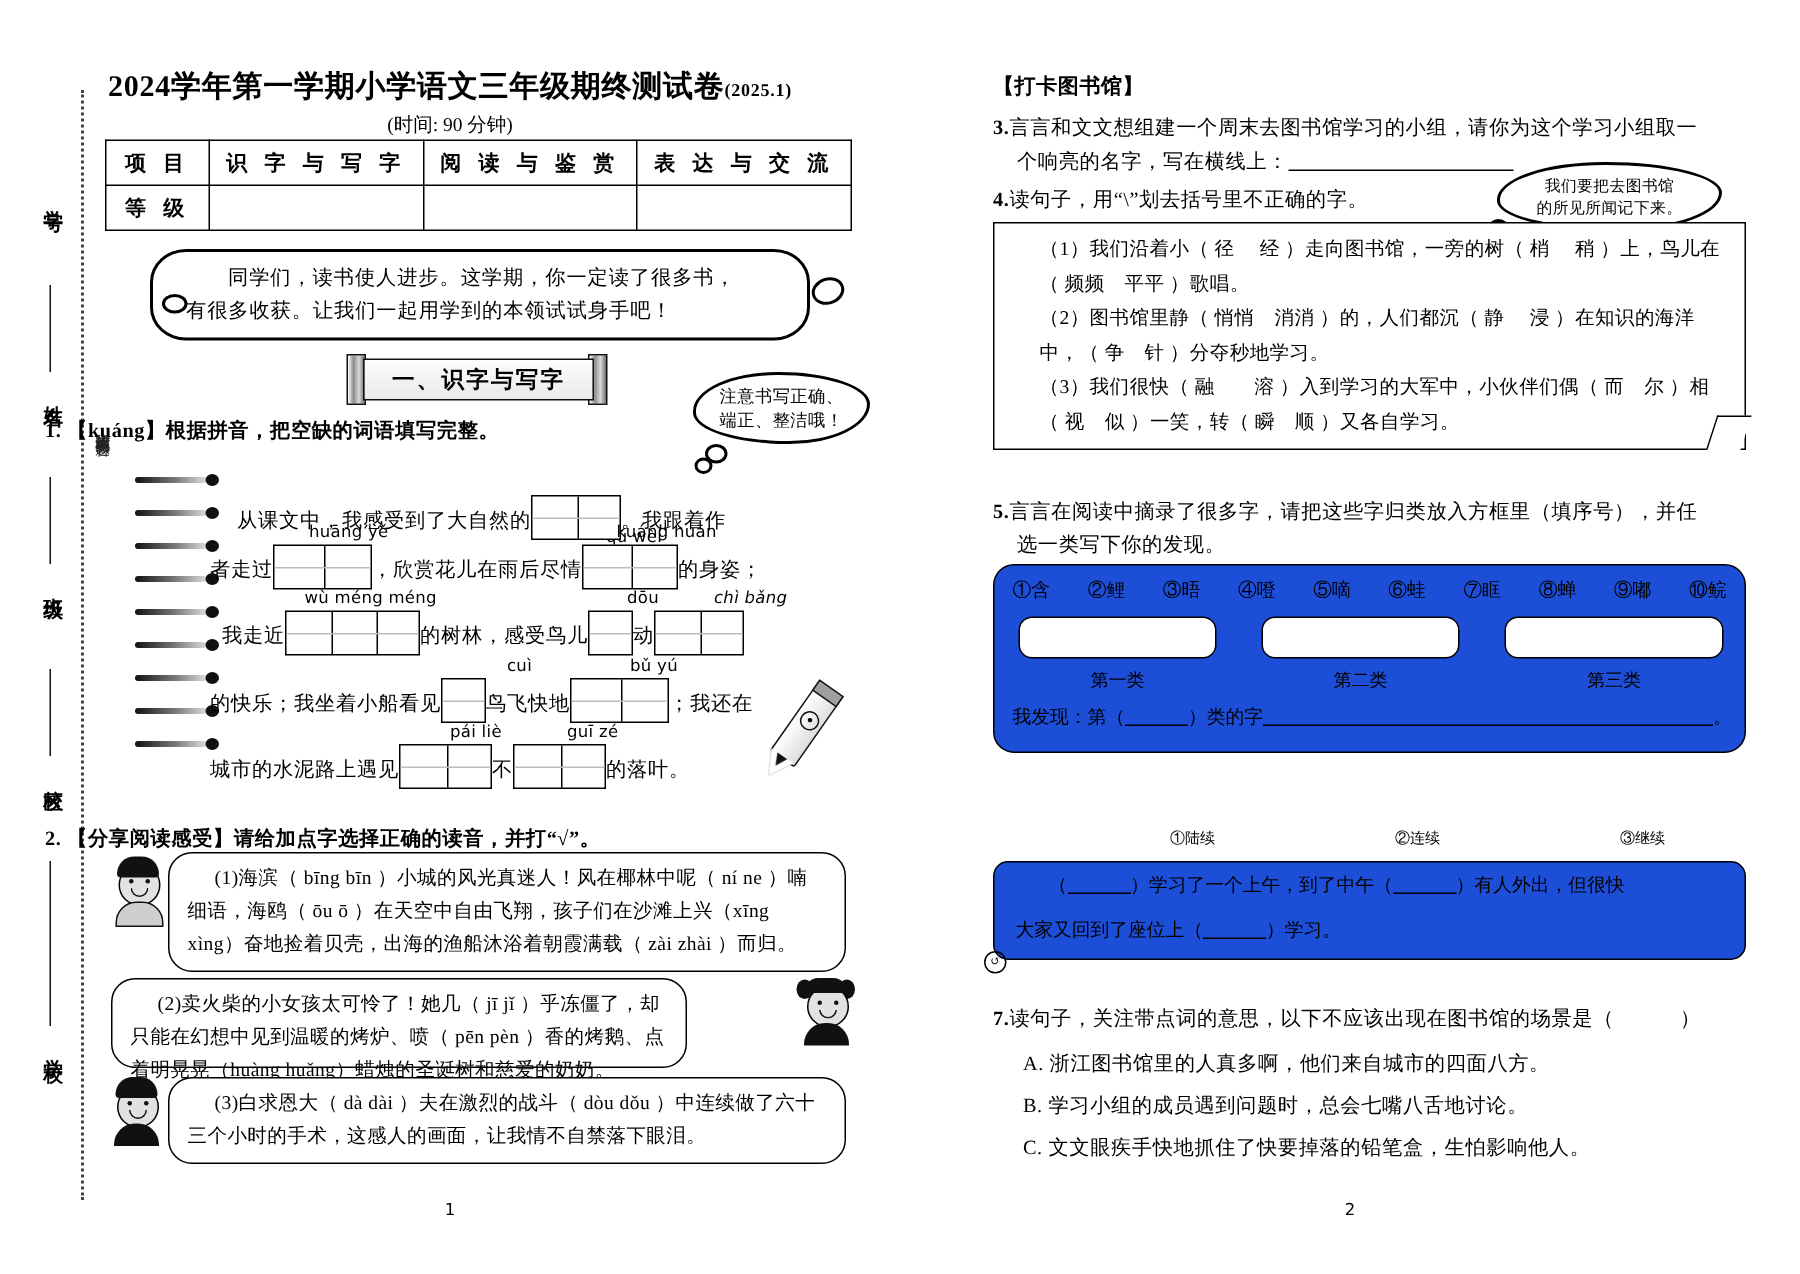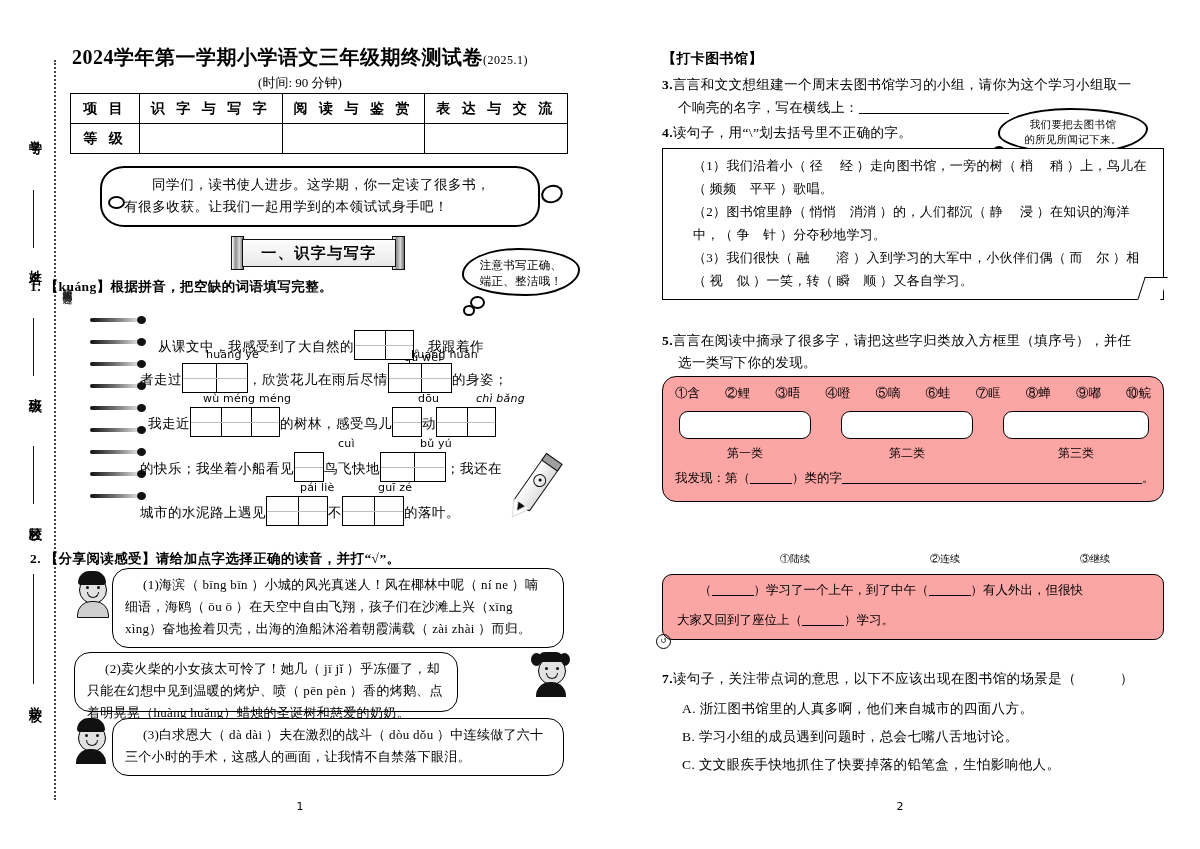--- a/index.html
+++ b/index.html
@@ -68,21 +68,21 @@
     position: absolute;
     left: 0; right: 0;
     top: 44px;
     text-align: center;
     font-size: 20px;
     font-weight: bold;
     letter-spacing: 0.5px;
   }
   .paper-title .date {
     font-size: 12px;
-    font-weight: normal;
+    font-weight: bold;
     vertical-align: baseline;
   }
   .paper-sub {
     position: absolute;
     left: 0; right: 0;
     top: 74px;
     text-align: center;
     font-size: 13px;
   }
 
@@ -394,21 +394,21 @@
     border-left: 1.6px solid #000;
     border-top: 1.6px solid #000;
     background: #fff;
     transform: skewX(-18deg);
   }
   .round-box {
     position: absolute;
     border: 1.6px solid #000;
     border-radius: 14px;
     box-sizing: border-box;
-    background: #fca5a5;
+    background: #1d4ed8;
   }
   .catbox {
     position: absolute;
     border: 1.8px solid #000;
     border-radius: 9px;
     box-sizing: border-box;
     height: 28px;
     background: #fff;
   }
   .blankline {

